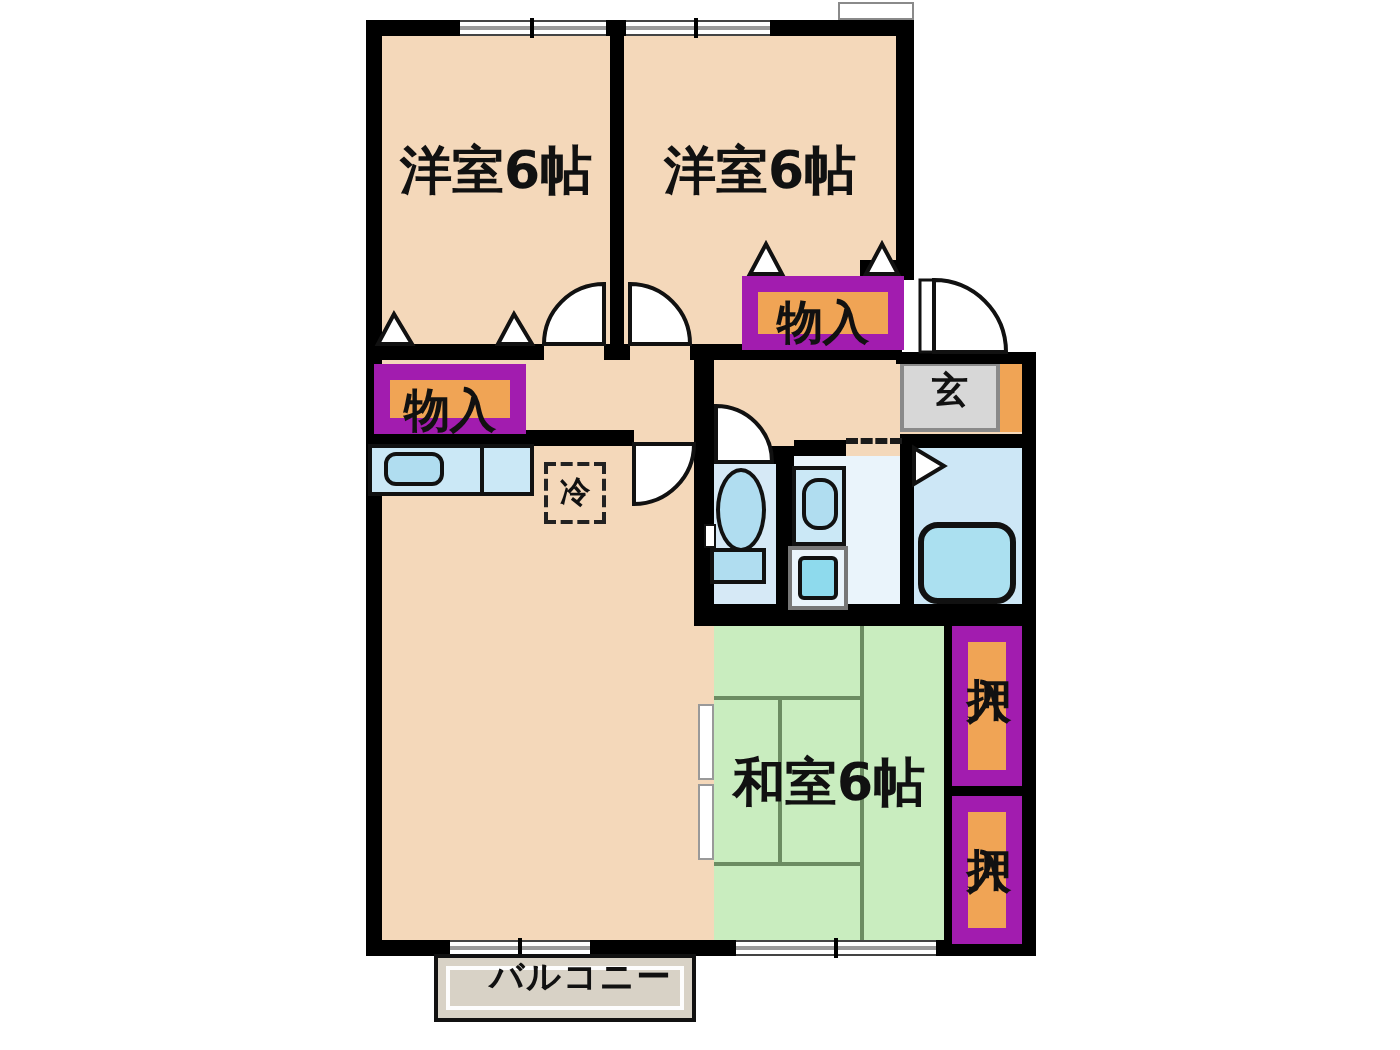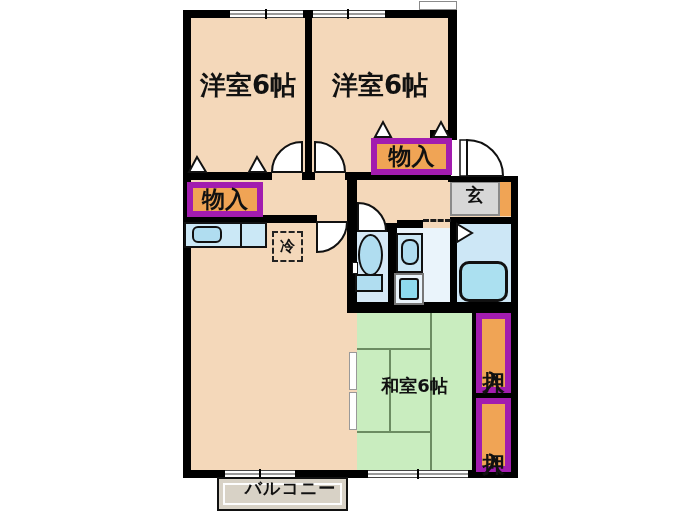--- a/index.html
+++ b/index.html
@@ -4,21 +4,21 @@
 <style>
   html,body{margin:0;padding:0;background:#fff;}
   #plan{position:relative;width:700px;height:525px;background:#ffffff;overflow:hidden;
         font-family:"DejaVu Sans",sans-serif;}
   #plan div{position:absolute;box-sizing:border-box;}
   .floor{background:var(--room_floor);}
   .wall{background:var(--wall);}
   .win{background:#fff;border-top:1px solid #444;border-bottom:1px solid #444;}
   .win .mid{position:absolute;left:0;right:0;top:50%;height:2px;margin-top:-1px;background:#9a9a9a;}
   .tick{background:#000;}
-  .closet{background:var(--closet);border:6px solid #a21caf;display:flex;align-items:center;justify-content:center;}
+  .closet{background:var(--closet);border:8px solid #a21caf;display:flex;justify-content:center;}
   .lbl{color:#111;font-weight:600;white-space:nowrap;}
   .center{display:flex;align-items:flex-start;justify-content:center;}
   .vtext{writing-mode:vertical-rl;text-orientation:upright;}
   svg{position:absolute;left:0;top:0;}
   .tatline{background:#6c8c62;}
   .dashbox{border:2px dashed #222;background:var(--room_floor);display:flex;align-items:center;justify-content:center;}
 </style>
 </head>
 <body>
 
@@ -138,16 +138,16 @@
     <path d="M457,224 L457,242 L472,233 Z" fill="#fff" stroke="#111" stroke-width="2"></path>
   </svg>
 
   <div class="center" style="left:191px;top:68px;width:114px;height:34px;">
     <span class="lbl" style="font-size:26px;">洋室6帖</span>
   </div>
   <div class="center" style="left:312px;top:68px;width:136px;height:34px;">
     <span class="lbl" style="font-size:26px;">洋室6帖</span>
   </div>
   <div class="center" style="left:357px;top:374px;width:115px;height:32px;">
-    <span class="lbl" style="font-size:18px;">和室6帖</span>
+    <span class="lbl" style="font-size:26px;">和室6帖</span>
   </div>
 
 </div>
 
 </body></html>

